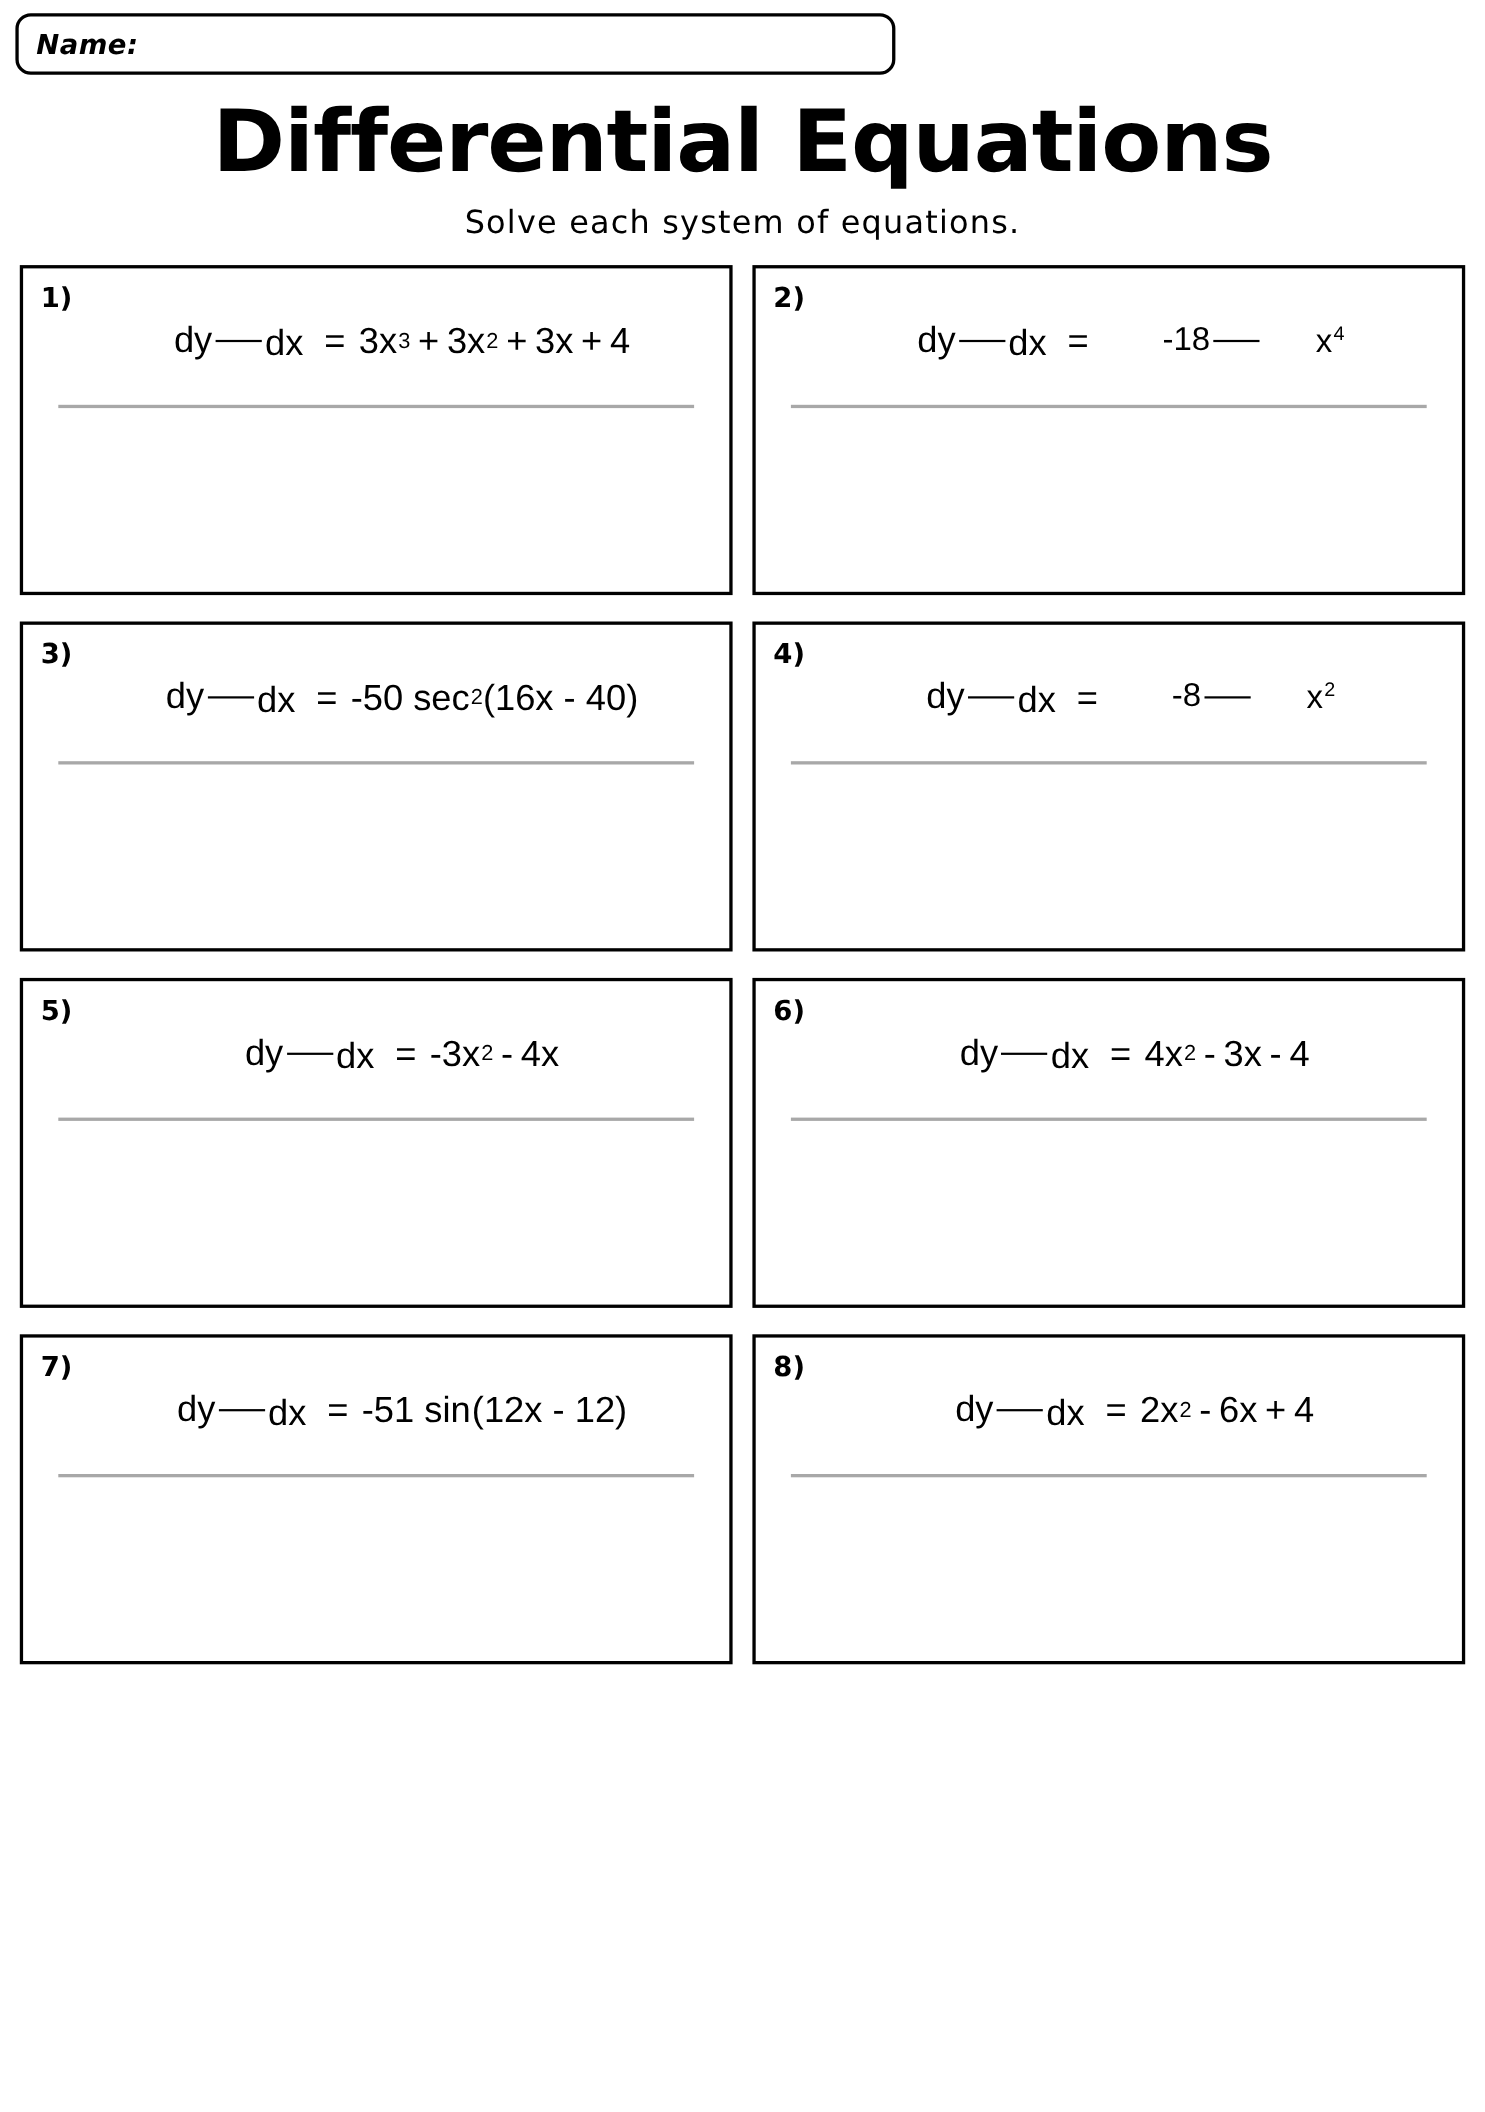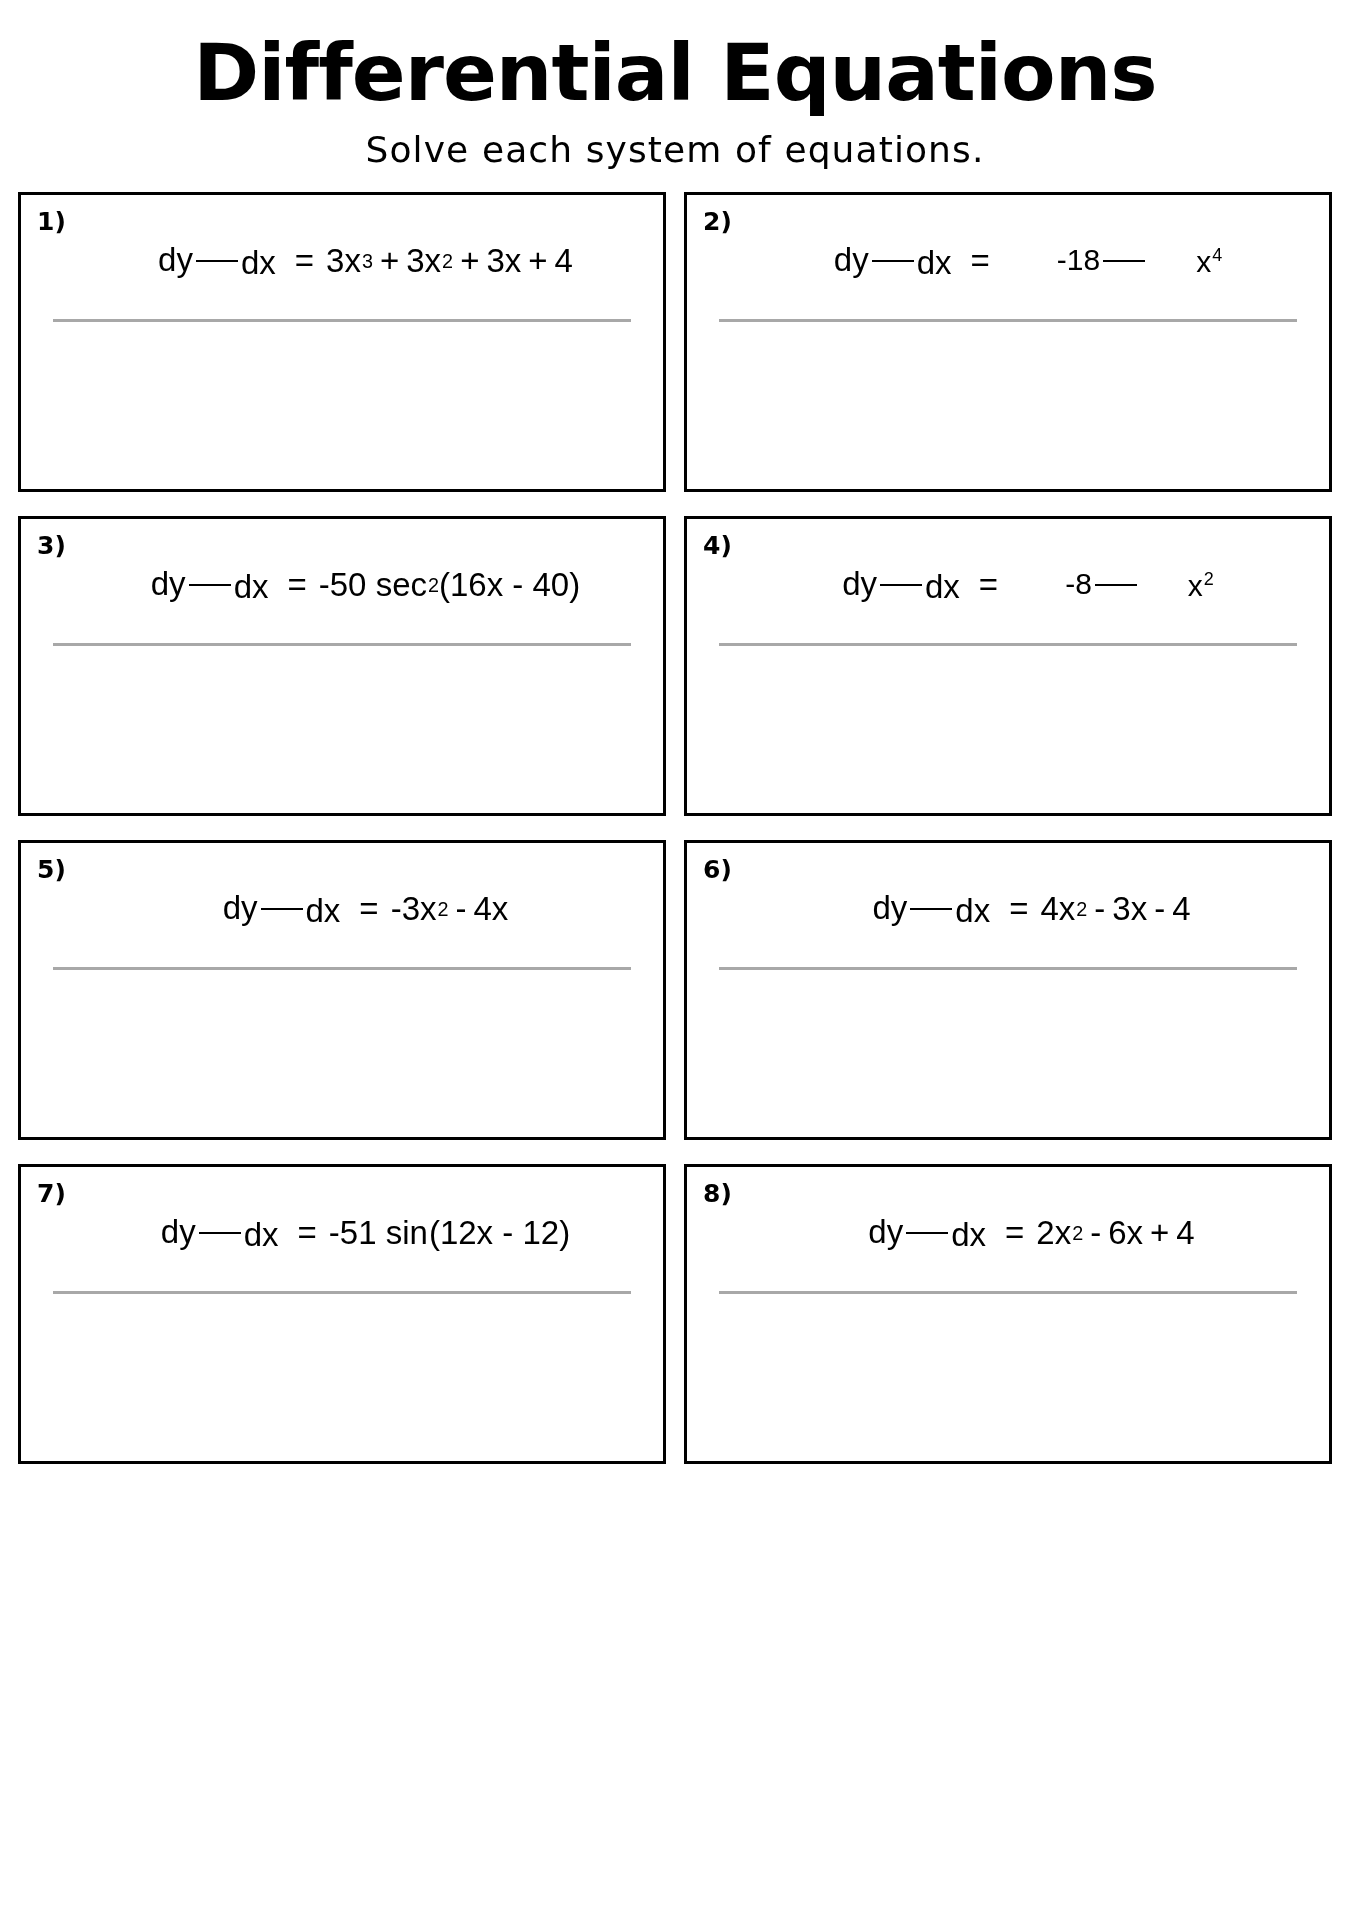--- a/index.html
+++ b/index.html
@@ -50,21 +50,21 @@
     font-size: 78px;
     letter-spacing: -1px;
     line-height: 1.06;
     margin-top: 20px;
     transform: scaleX(1.02);
   }
   .subtitle {
     text-align: center;
     font-family: "DejaVu Sans", sans-serif;
     font-weight: 400;
-    font-size: 36px;
+    font-size: 29px;
     letter-spacing: 1.1px;
     margin-top: 14px;
   }
 
   
   .grid {
     margin: 22px 18px 0 18px;
     display: grid;
     grid-template-columns: 1fr 1fr;
     grid-auto-rows: 300px;
@@ -130,20 +130,23 @@
     line-height: 0;
     margin-left: 1px;
   }
   .rhs-frac .num, .rhs-frac .den { font-size: 30px; margin-left: 48px; }
   .op { margin: 0 7px; }
 </style>
 </head>
 <body>
 
 <div class="header-row">
+  <div class="field-box name">
+    <span class="field-label">Name:</span>
+  </div>
 </div>
 
 <div class="title">Differential Equations</div>
 <div class="subtitle">Solve each system of equations.</div>
 
 <div class="grid">
 
   <div class="problem">
     <div class="pnum">1)</div>
     <div class="eq-area">

